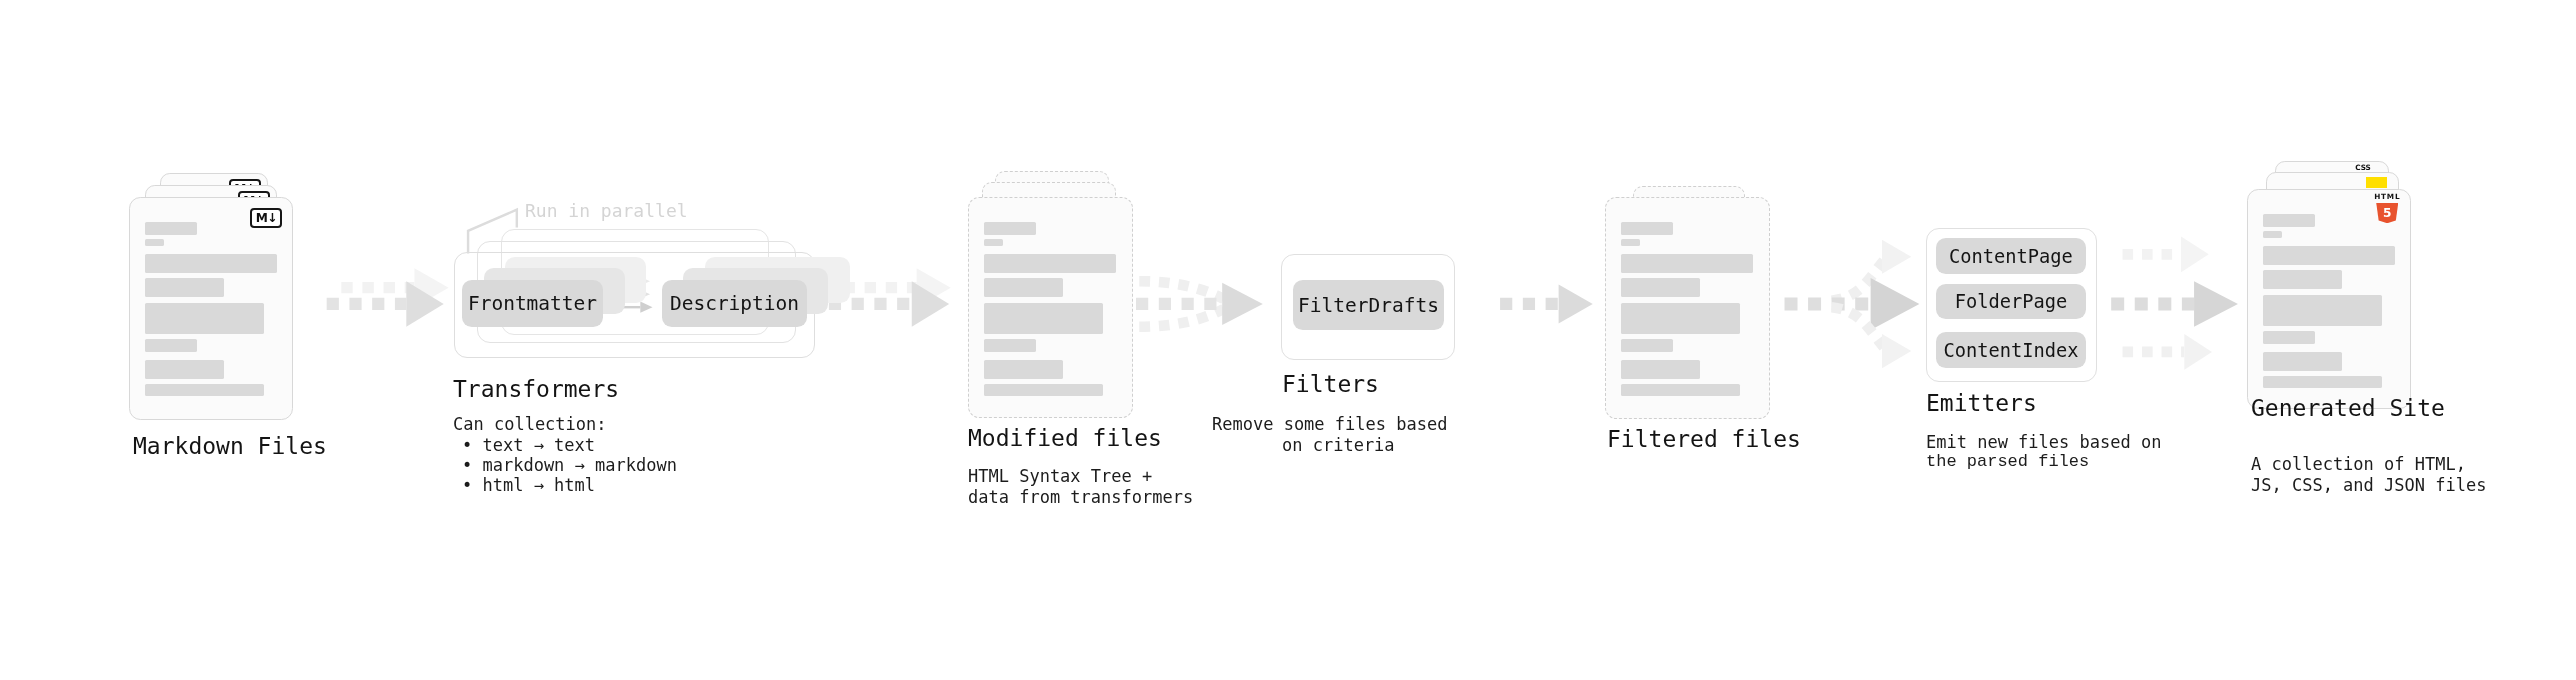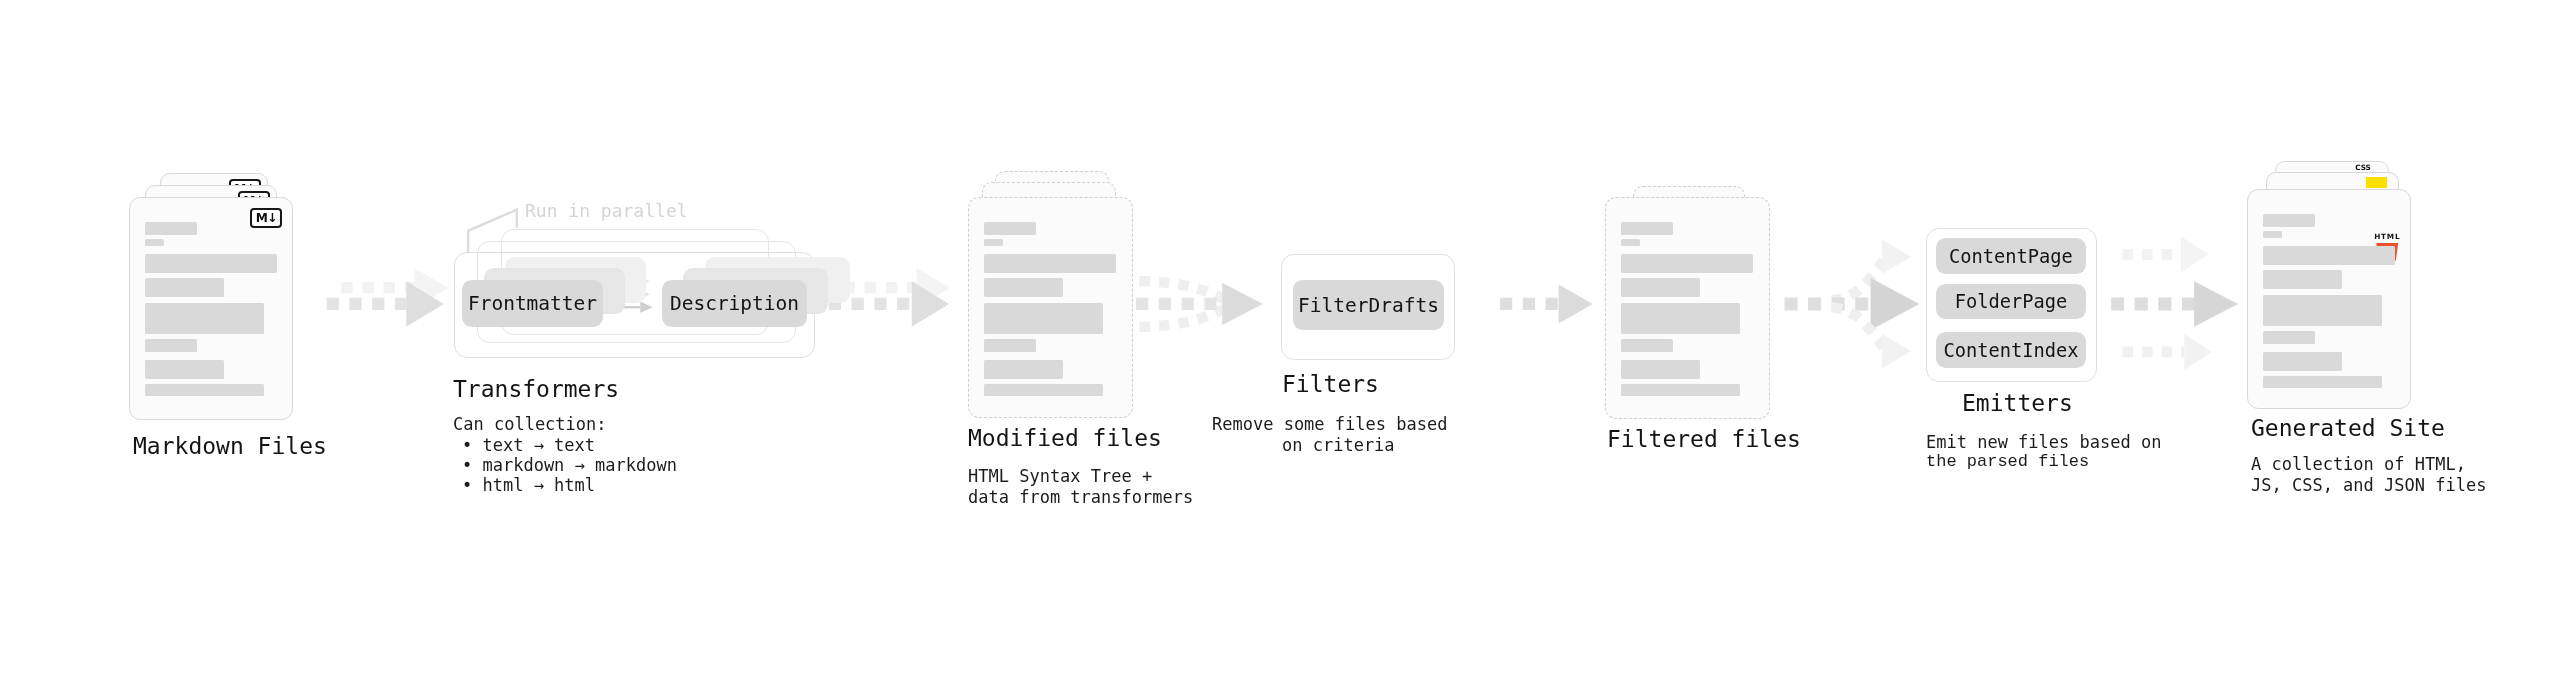--- a/index.html
+++ b/index.html
@@ -40,21 +40,21 @@
   
   .title{position:absolute;font-size:23px;line-height:24.4px;color:#141414;white-space:nowrap;}
   .sub{position:absolute;font-size:17px;line-height:20.3px;color:#1c1c1c;white-space:nowrap;}
   .note{position:absolute;font-size:18px;color:#d4d4d4;white-space:nowrap;}
   
   .css-badge{position:absolute;width:23px;}
   .css-badge .css-txt{font:bold 7.3px "DejaVu Sans","Liberation Sans",sans-serif;color:#111;line-height:7.3px;}
   .css-badge .css-bar{margin-top:0.8px;height:3.3px;background:#2e6bf0;border-radius:0.8px;}
   .js-badge{position:absolute;width:20.3px;height:10.6px;background:#ffdf00;}
   .html5-logo{position:absolute;width:32.5px;text-align:center;}
-  .html5-logo .h5-txt{font:bold 7.3px "DejaVu Sans","Liberation Sans",sans-serif;letter-spacing:0.8px;color:#111;line-height:8.1px;margin-top:40px;}
+  .html5-logo .h5-txt{font:bold 7.3px "DejaVu Sans","Liberation Sans",sans-serif;letter-spacing:0.8px;color:#111;line-height:8.1px;}
   .html5-logo .h5-shield{
     width:22px;height:20.3px;margin:1.6px auto 0;background:#e8532e;
     clip-path:polygon(0 0,100% 0,89% 86%,50% 100%,11% 86%);
     display:flex;align-items:center;justify-content:center;
     font:bold 12.2px "DejaVu Sans","Liberation Sans",sans-serif;color:#fff;
   }
 </style>
 </head>
 <body>
 
@@ -203,21 +203,21 @@
       </div>
     </div>
     <div class="title" style="left:1607px;top:427px;">Filtered files</div>
   </div>
 
   <div>
     <div class="frame" style="left:1926px;top:228px;width:171px;height:154px;"></div>
     <div class="graybox" style="left:1936px;top:238px;width:150px;height:36px;font-size:18.7px;">ContentPage</div>
     <div class="graybox" style="left:1936px;top:284px;width:150px;height:35px;font-size:18.7px;">FolderPage</div>
     <div class="graybox" style="left:1936px;top:332px;width:150px;height:36px;font-size:18.7px;">ContentIndex</div>
-    <div class="title" style="left:1926px;top:391px;margin-left:36px;">Emitters</div>
+    <div class="title" style="left:1926px;top:391px;">Emitters</div>
     <div class="sub" style="left:1926px;top:432px;">Emit new files based on</div>
     <div class="sub" style="left:1926px;top:452px;font-family:Liberation Mono, monospace;">the parsed files</div>
   </div>
 
   <div>
     <div class="card sliver" style="left:2275px;top:161px;width:114px;height:32.5px;">
       <div class="css-badge" style="right:9.8px;top:2.4px;">
         <div class="css-txt">CSS</div>
         <div class="css-bar"></div>
       </div>
@@ -236,19 +236,19 @@
         <div class="bar bar-1"></div>
         <div class="bar bar-2"></div>
         <div class="bar bar-3"></div>
         <div class="bar bar-4"></div>
         <div class="bar bar-5"></div>
         <div class="bar bar-6"></div>
         <div class="bar bar-7"></div>
         <div class="bar bar-8"></div>
       </div>
     </div>
-    <div class="title" style="left:2251px;top:416px;">Generated Site</div>
+    <div class="title" style="left:2251px;top:396px;">Generated Site</div>
     <div class="sub" style="left:2251px;top:454px;">A collection of HTML,</div>
     <div class="sub" style="left:2251px;top:475px;">JS, CSS, and JSON files</div>
   </div>
 
 </div>
 
 
 </body></html>

